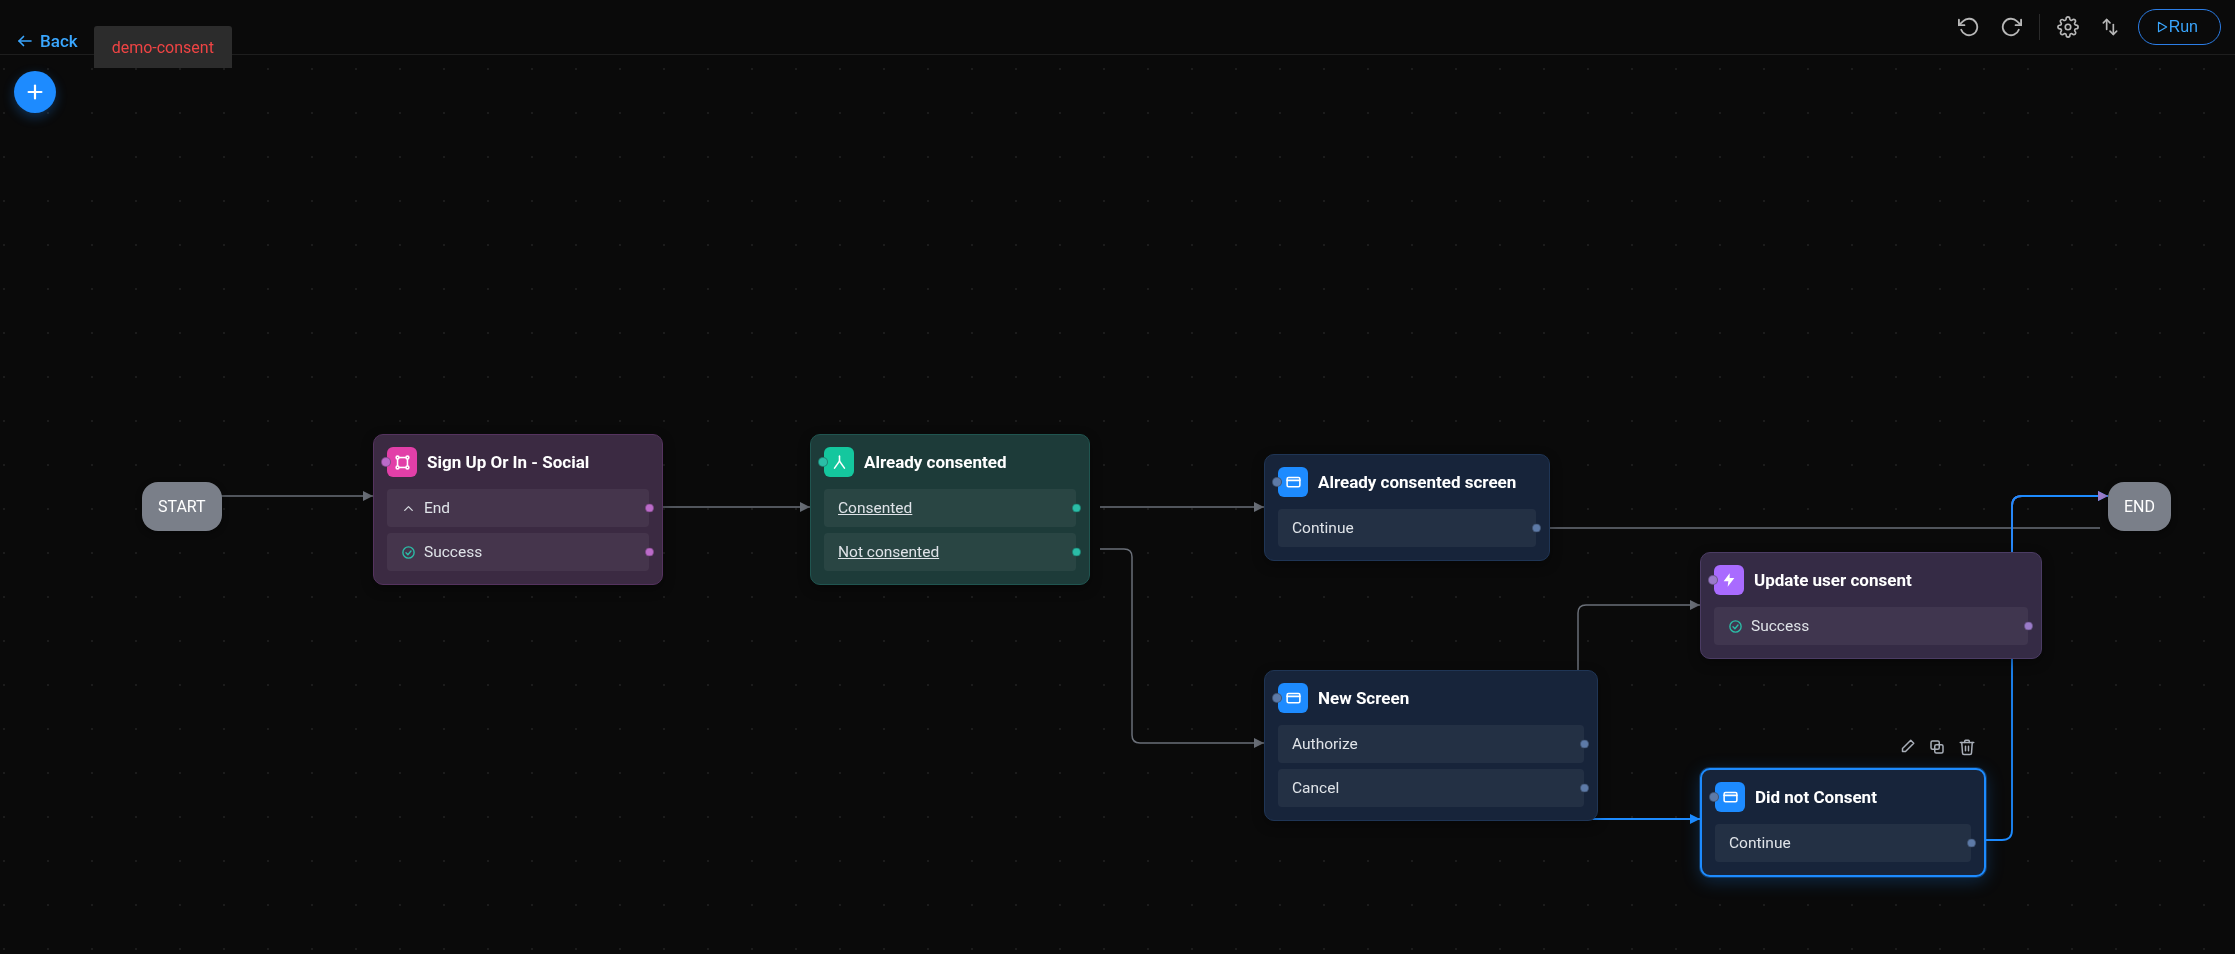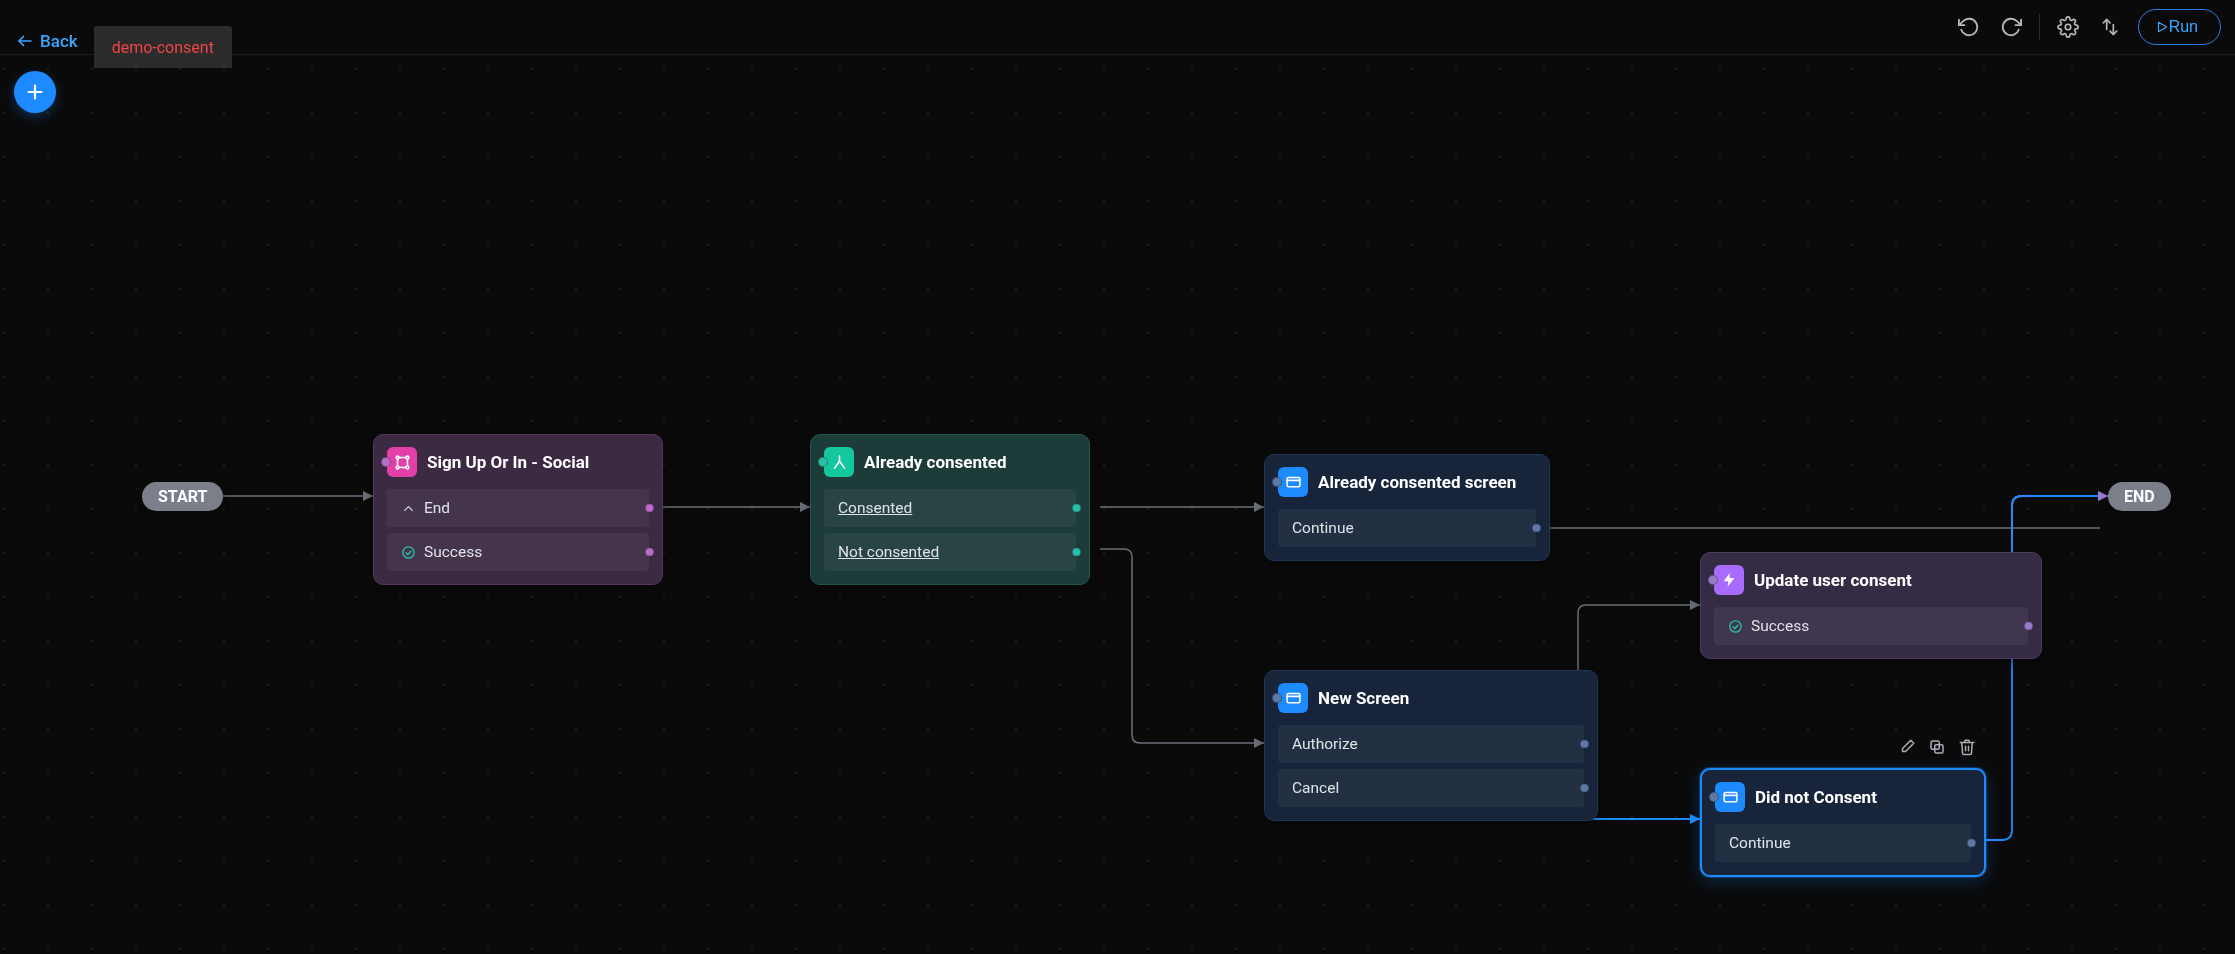--- a/index.html
+++ b/index.html
@@ -73,22 +73,22 @@
     position:absolute; top:16px; left:14px;
     width:42px; height:42px; border-radius:50%;
     background:#1d8bff; display:flex; align-items:center; justify-content:center;
     box-shadow: 0 4px 12px rgba(29,139,255,.3);
     cursor:pointer;
   }
 
   .pill {
     position:absolute;
     background:#7a7f89; color:#fff;
-    font-size:16px; font-weight:700;
-    padding:5px 16px; border-radius:16px;
+    font-size:16px; font-weight:400;
+    padding:15px 16px; border-radius:16px;
     box-shadow: 0 2px 6px rgba(0,0,0,.4);
   }
 
   
   .node {
     position:absolute;
     border-radius:10px;
     background:#17243a;
     border:1px solid #1f3555;
     padding:12px 13px 13px 13px;

